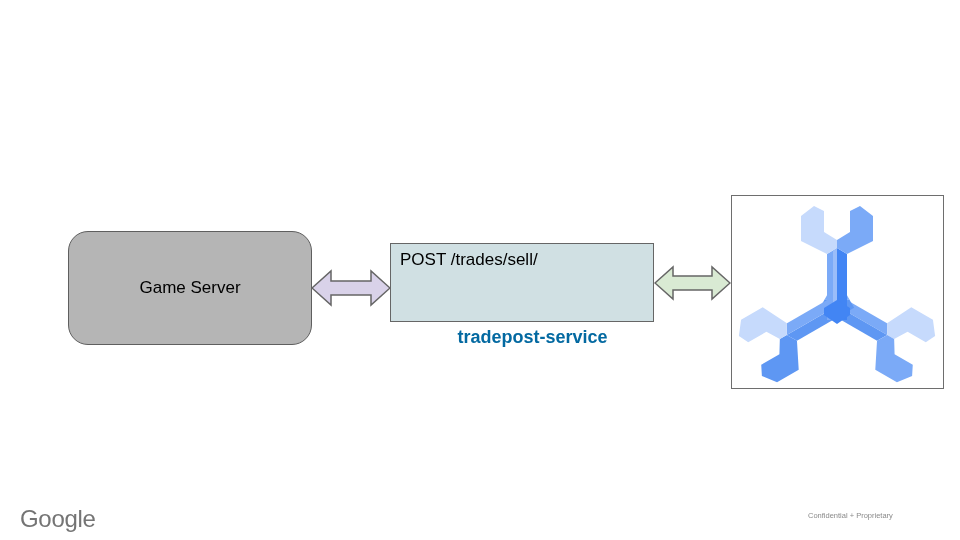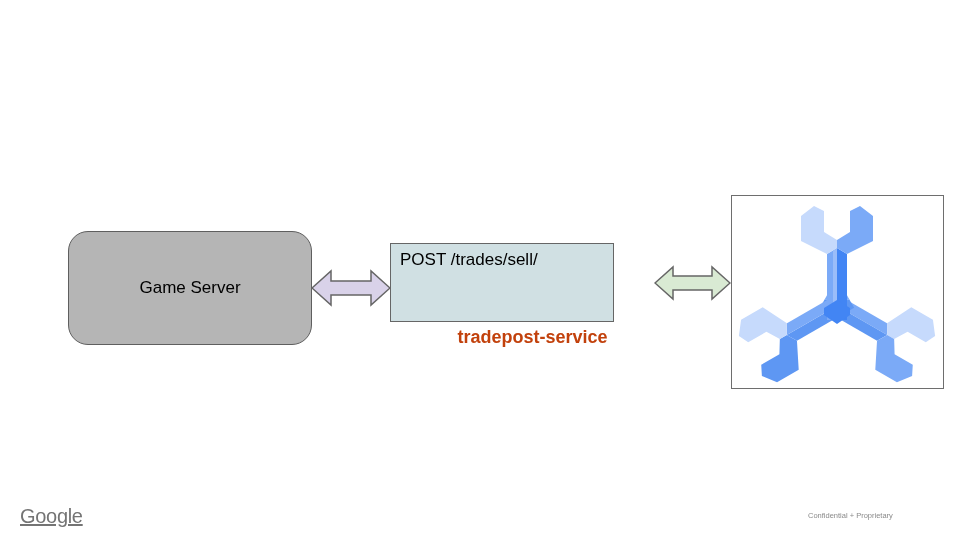--- a/index.html
+++ b/index.html
@@ -13,40 +13,39 @@
     background:#b5b5b5;border:1.5px solid #5f5f5f;border-radius:20px;
     display:flex;align-items:center;justify-content:center;box-sizing:border-box;
   }
   .game-server span{font-size:17px;color:#000;text-align:center;}
   
   .connector{position:absolute;}
   .connector.left{left:311px;top:269px;}
   .connector.right{left:654px;top:265px;}
   
   .service-box{
-    position:absolute;left:390px;top:243px;width:224px;height:79px;
+    position:absolute;left:390px;top:243px;width:264px;height:79px;
     background:#d0e0e3;border:1px solid #666;box-sizing:border-box;
     padding:3px 0 0 9px;
   }
   .endpoint{font-size:17px;line-height:25px;color:#000;white-space:nowrap;}
   .service-caption{
     position:absolute;left:430px;top:327px;width:205px;text-align:center;
-    font-size:18px;font-weight:bold;color:#c2410c;white-space:nowrap;
+    font-size:18px;font-weight:bold;color:#0369a1;white-space:nowrap;
   }
   
   .image-frame{
     position:absolute;left:731px;top:195px;width:213px;height:194px;
     background:#ffffff;border:1.5px solid #6e6e6e;box-sizing:border-box;
   }
   .image-frame svg{position:absolute;left:0;top:0;}
   
   .footer-brand{
-    position:absolute;left:20px;top:505px;font-size:20px;color:#747474;
+    position:absolute;left:20px;top:505px;font-size:24px;color:#747474;
     letter-spacing:-0.3px;
-    text-decoration:underline;
   }
   .footer-note{
     position:absolute;left:808px;top:511px;font-size:7.5px;color:#8a8a8a;
   }
 </style>
 </head>
 <body>
 
 <div class="slide">
 

